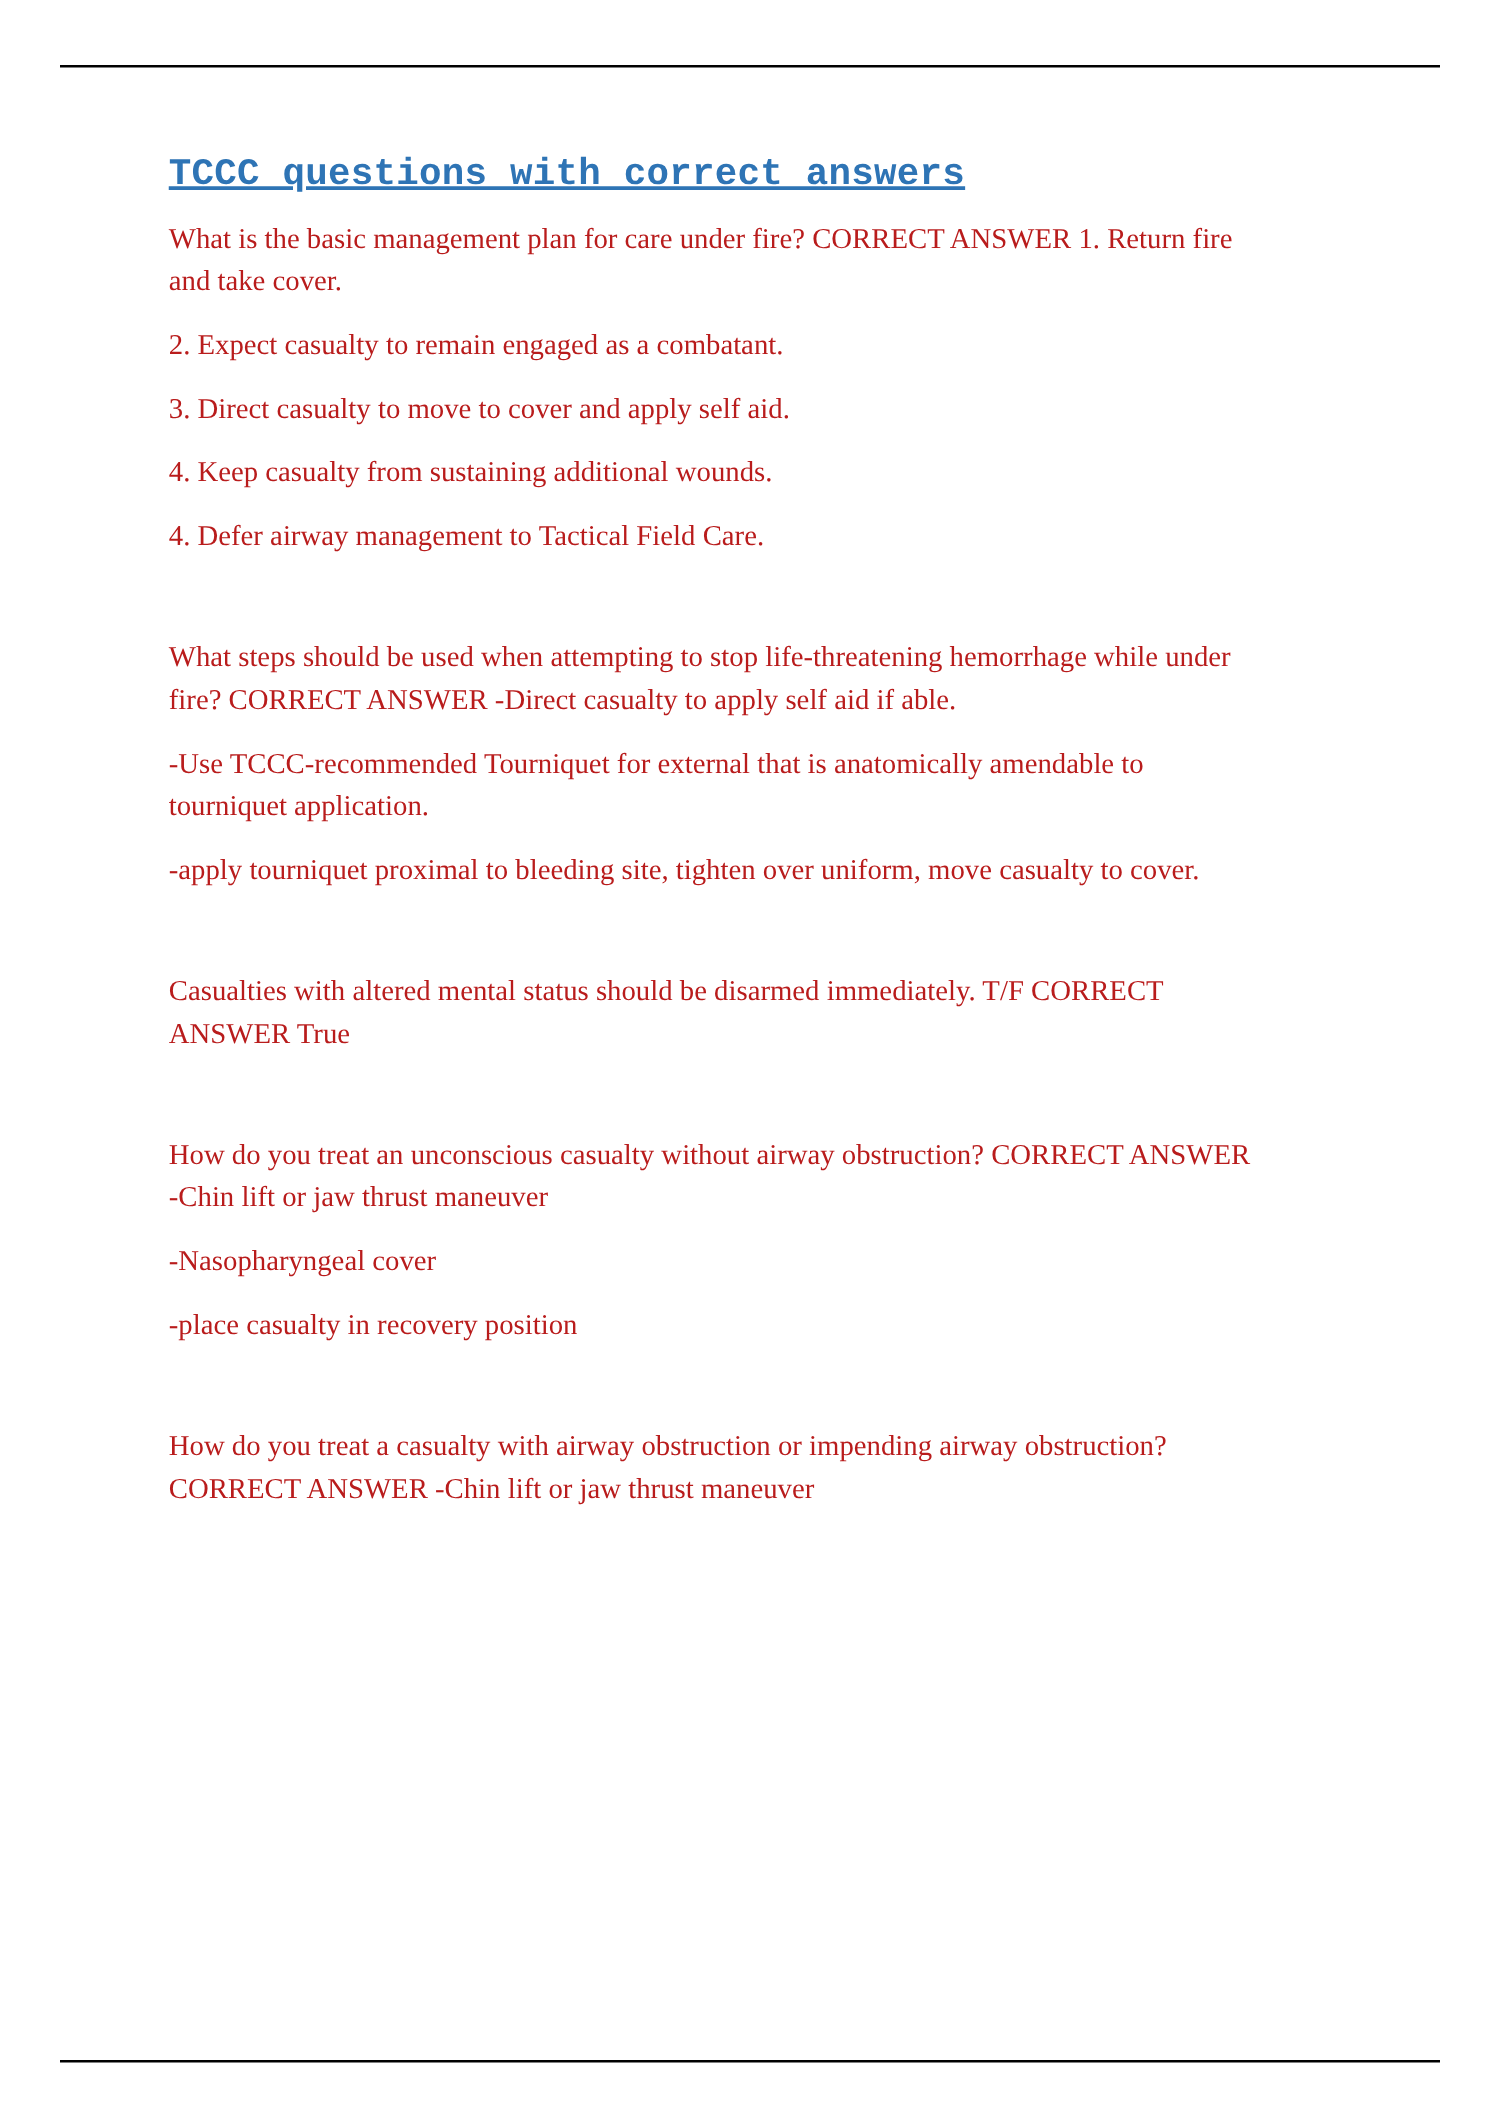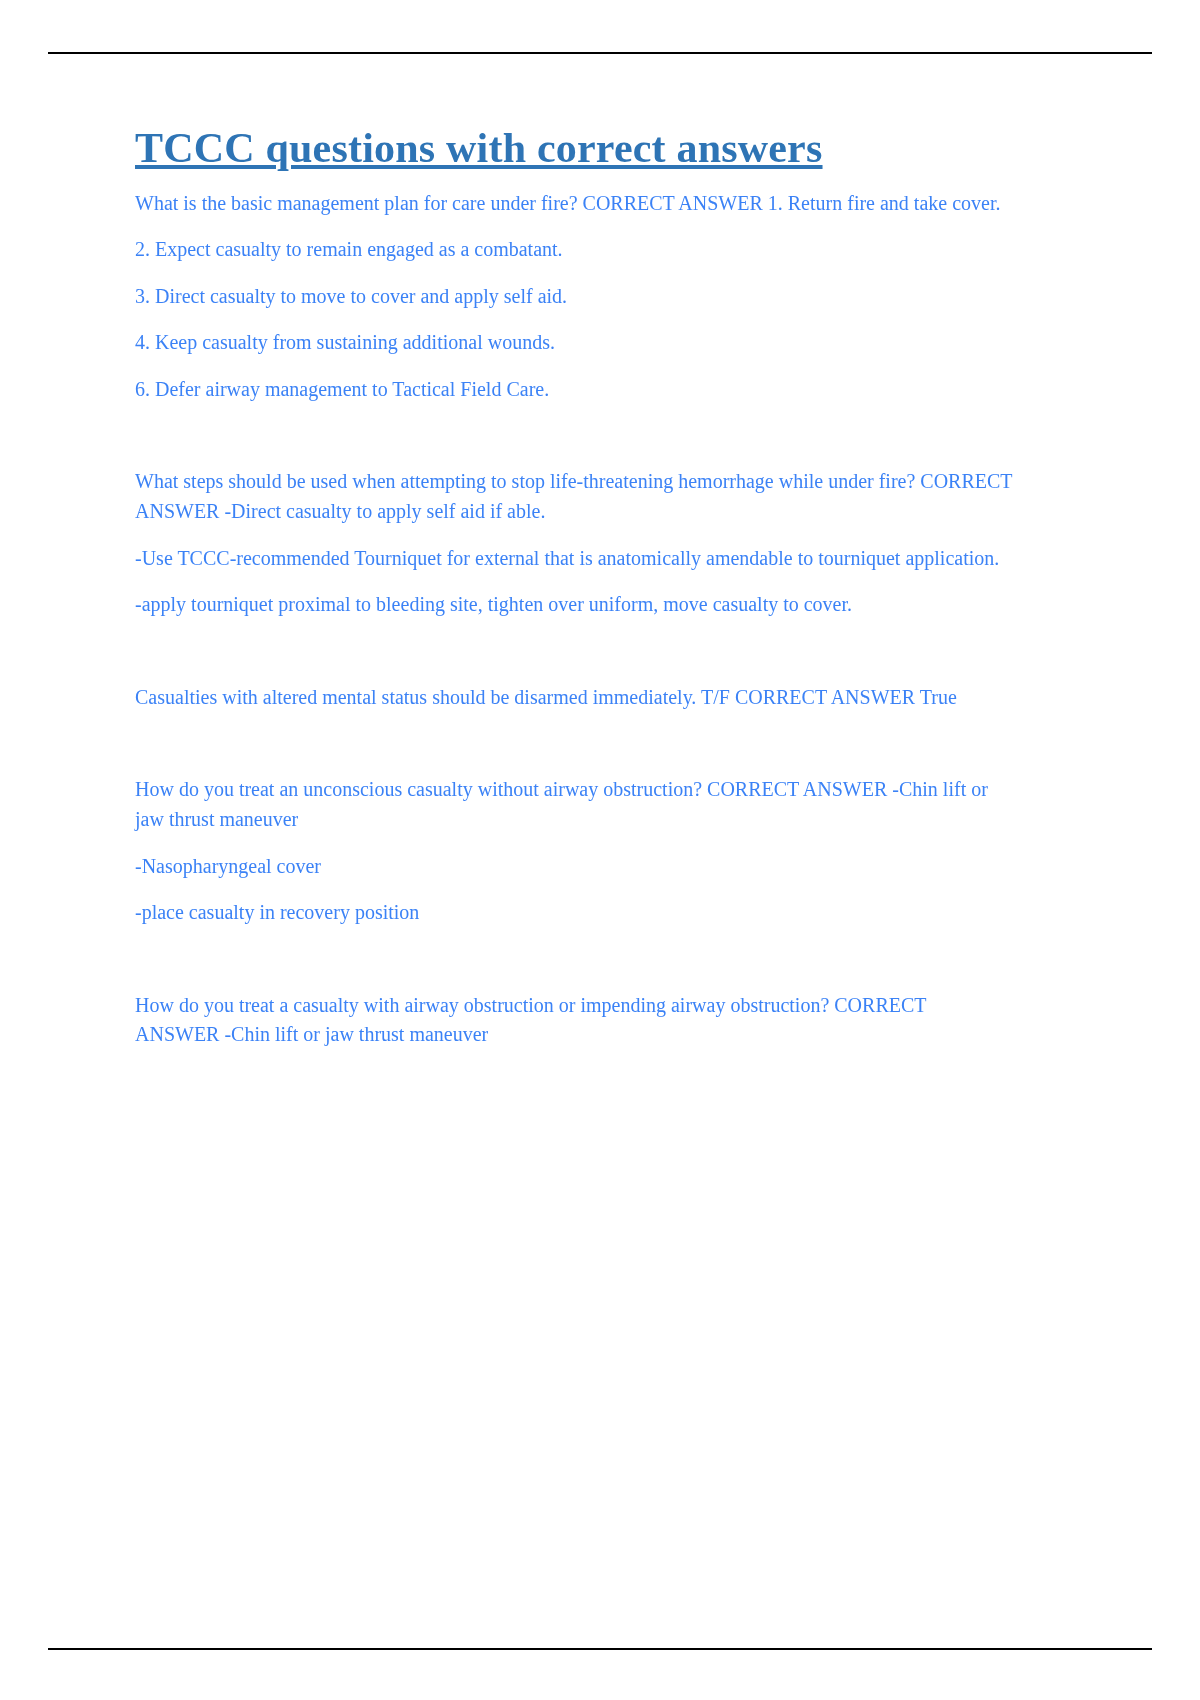--- a/index.html
+++ b/index.html
@@ -34,35 +34,35 @@
   .rule-bottom { top: 1648px; }
 
   .content {
     position: absolute;
     left: 135px;
     top: 122px;
     width: 878px;
   }
 
   h1.doc-title {
-    font-family: Liberation Serif, serif;
-    font-size: 42px;
+    font-family: Liberation Mono, monospace;
+    font-size: 30px;
     line-height: 1.25;
     font-weight: bold;
     color: #2E74B5;
     text-decoration: underline;
     margin: 0 0 14px 0;
     letter-spacing: 0.2px;
   }
 
   p.para {
-    font-size: 20px;
+    font-size: 23px;
     line-height: 1.48;
     margin: 0 0 17px 0;
-    color: #3b82f6;
+    color: #b91c1c;
     text-align: left;
   }
 
   .gap {
     height: 46px;
   }
 </style>
 </head>
 <body>
 
@@ -71,21 +71,21 @@
   <div class="rule rule-top"></div>
   <div class="rule rule-bottom"></div>
 
   <div class="content">
     <h1 class="doc-title">TCCC questions with correct answers</h1>
 
     <p class="para">What is the basic management plan for care under fire? CORRECT ANSWER 1. Return fire and take cover.</p>
     <p class="para">2. Expect casualty to remain engaged as a combatant.</p>
     <p class="para">3. Direct casualty to move to cover and apply self aid.</p>
     <p class="para">4. Keep casualty from sustaining additional wounds.</p>
-    <p class="para">6. Defer airway management to Tactical Field Care.</p>
+    <p class="para">4. Defer airway management to Tactical Field Care.</p>
 
     <div class="gap"></div>
 
     <p class="para">What steps should be used when attempting to stop life-threatening hemorrhage while under fire? CORRECT ANSWER -Direct casualty to apply self aid if able.</p>
     <p class="para">-Use TCCC-recommended Tourniquet for external that is anatomically amendable to tourniquet application.</p>
     <p class="para">-apply tourniquet proximal to bleeding site, tighten over uniform, move casualty to cover.</p>
 
     <div class="gap"></div>
 
     <p class="para">Casualties with altered mental status should be disarmed immediately. T/F CORRECT ANSWER True</p>

